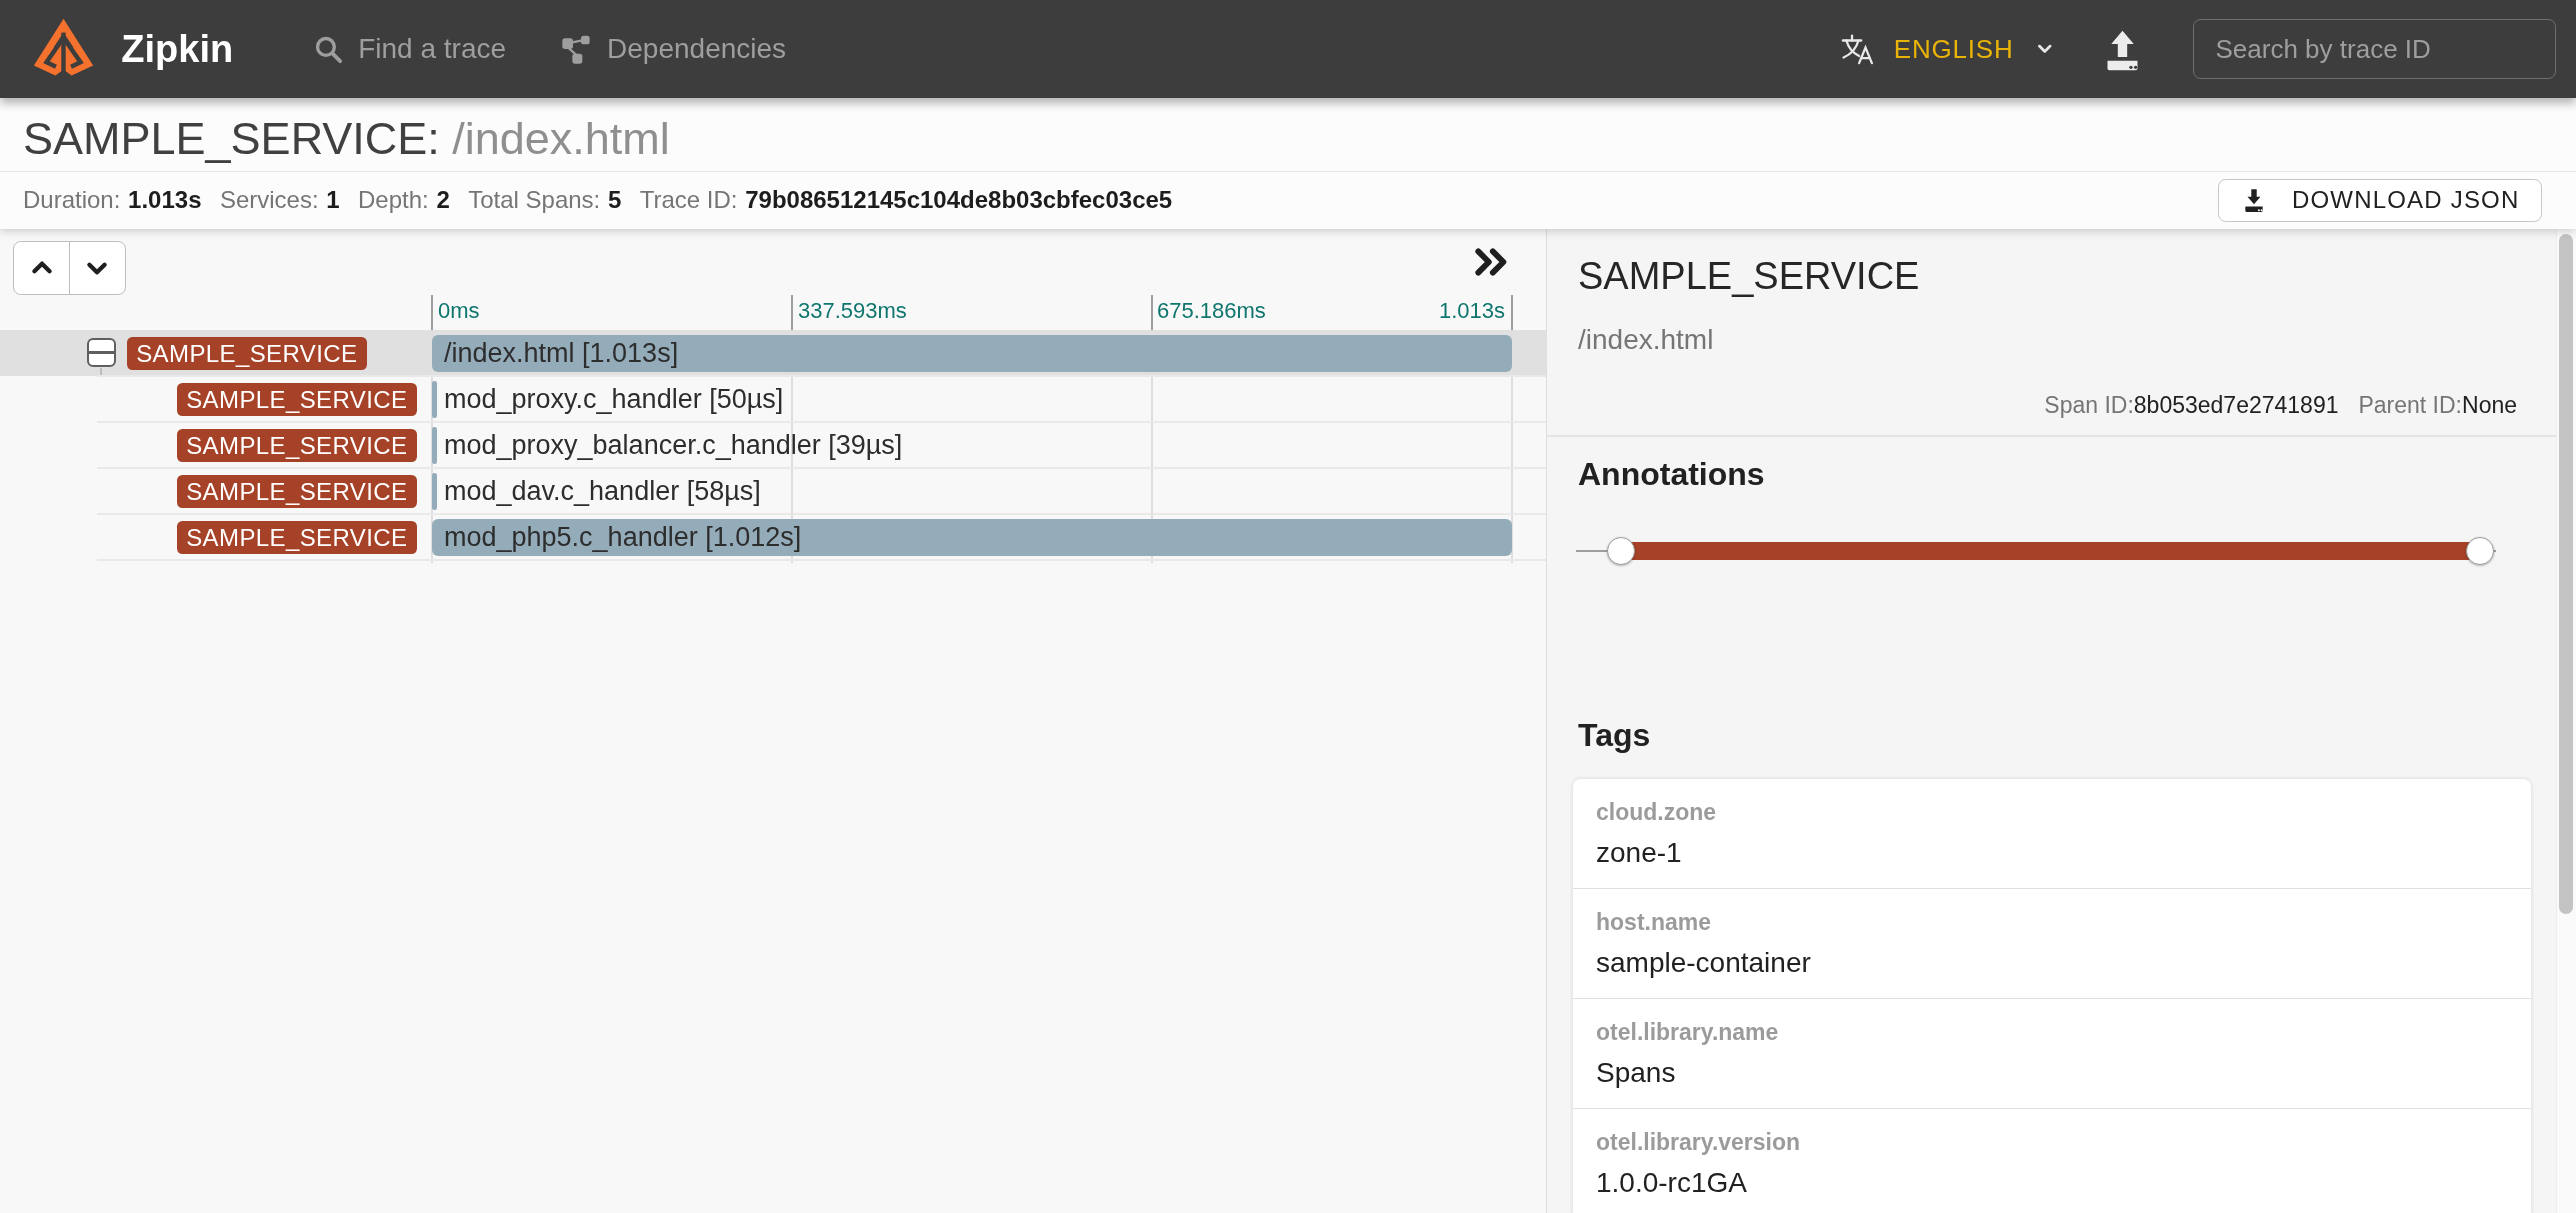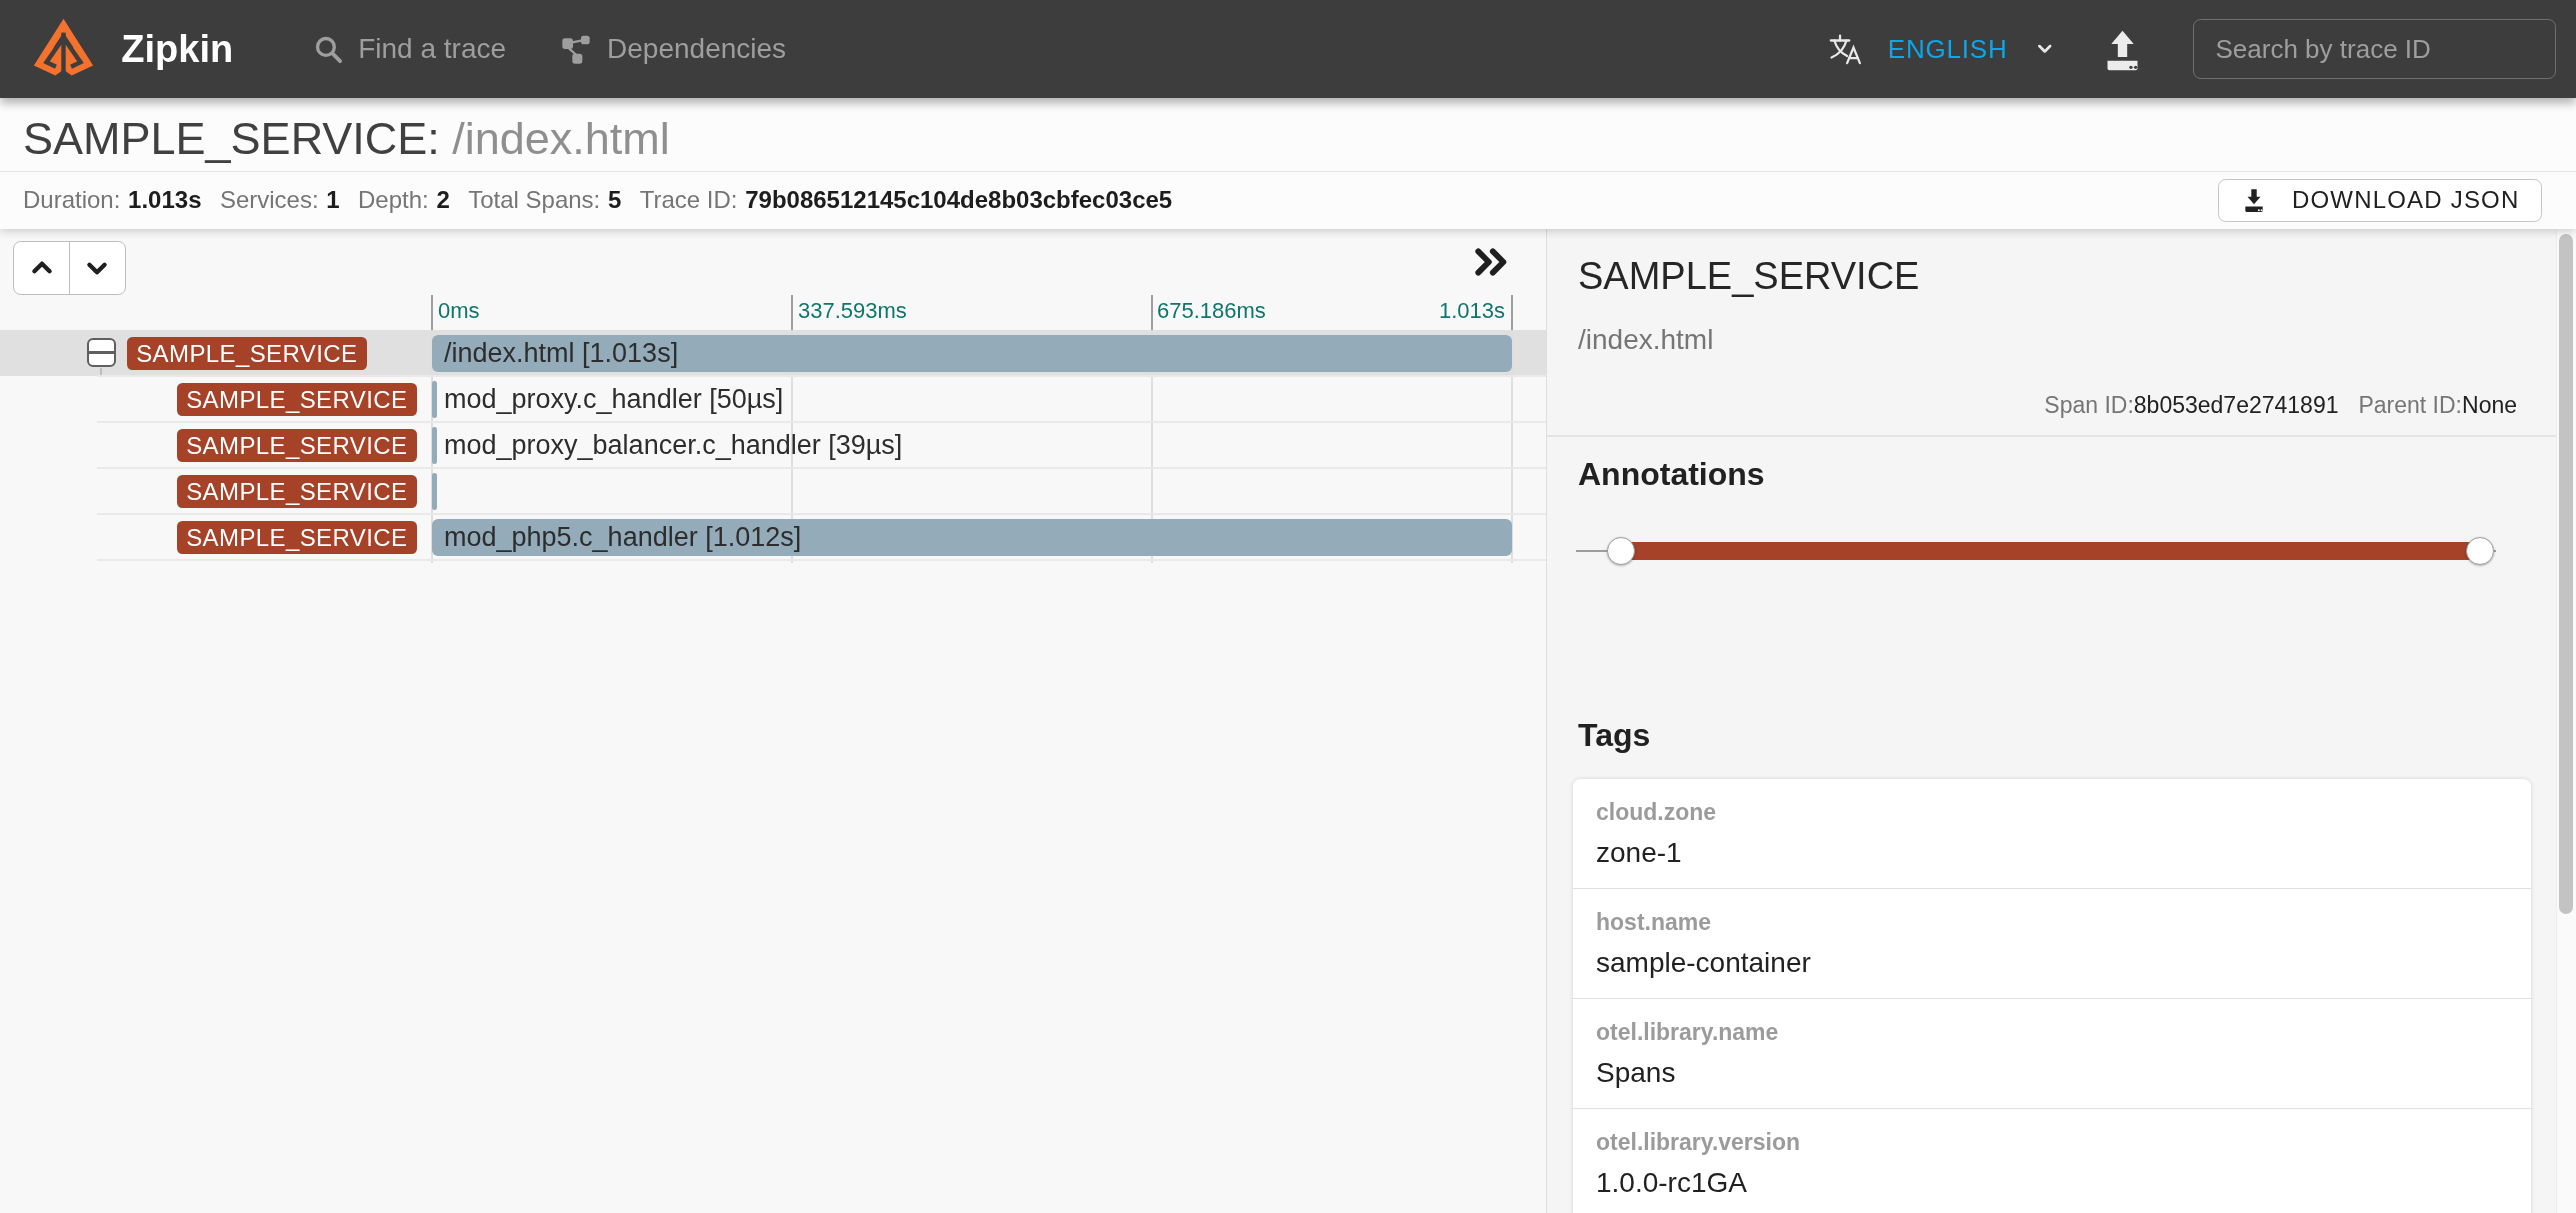--- a/index.html
+++ b/index.html
@@ -9,21 +9,21 @@
   
   .navbar { height:98px; background:#3d3d3d; display:flex; align-items:center;
             padding:0 20px; position:relative; z-index:40;
             box-shadow:0 4.6px 9.2px rgba(0,0,0,.30); }
   .logo { width:63px; height:74px; margin:0 26px 0 12.3px; flex:none; }
   .brand { color:#ffffff; font-size:38px; font-weight:bold; margin-right:80px; }
   .nav-item { display:flex; align-items:center; gap:14px; color:#9e9e9e;
               font-size:28px; margin-right:55px; cursor:pointer; }
   .nav-item svg { flex:none; }
   .nav-right { margin-left:auto; display:flex; align-items:center; }
-  .lang { display:flex; align-items:center; gap:26px; color:#0ea5e9;
+  .lang { display:flex; align-items:center; gap:20px; color:#eab308;
           font-size:26px; letter-spacing:0.8px; cursor:pointer; }
   .upload { margin:0 48px 0 45px; cursor:pointer; }
   .trace-search { width:363px; height:60px; background:transparent;
                   border:1.5px solid #6f6f6f; border-radius:7.7px; color:#d6d6d6;
                   font-size:26px; padding:0 21.5px; font-family:inherit; outline:none; }
   .trace-search::placeholder { color:#9e9e9e; }
 
   
   .page-header { background:#fcfcfc; position:relative; z-index:30;
                  box-shadow:0 3.1px 7.7px rgba(0,0,0,.16); height:131px; }
@@ -277,20 +277,21 @@
           </div>
           <div class="row">
             <span class="badge" style="left: 177px;">SAMPLE_SERVICE</span>
             <div class="bar sliver"></div>
             <div class="row-label">mod_proxy_balancer.c_handler [39µs]</div>
             <div class="row-border"></div>
           </div>
           <div class="row">
             <span class="badge" style="left: 177px;">SAMPLE_SERVICE</span>
             <div class="bar sliver"></div>
+            <div class="row-label">mod_dav.c_handler [58µs]</div>
             <div class="row-border"></div>
           </div>
           <div class="row">
             <span class="badge" style="left: 177px;">SAMPLE_SERVICE</span>
             <div class="bar full"></div>
             <div class="row-label">mod_php5.c_handler [1.012s]</div>
             <div class="row-border"></div>
           </div>
         </div>
     </section>

